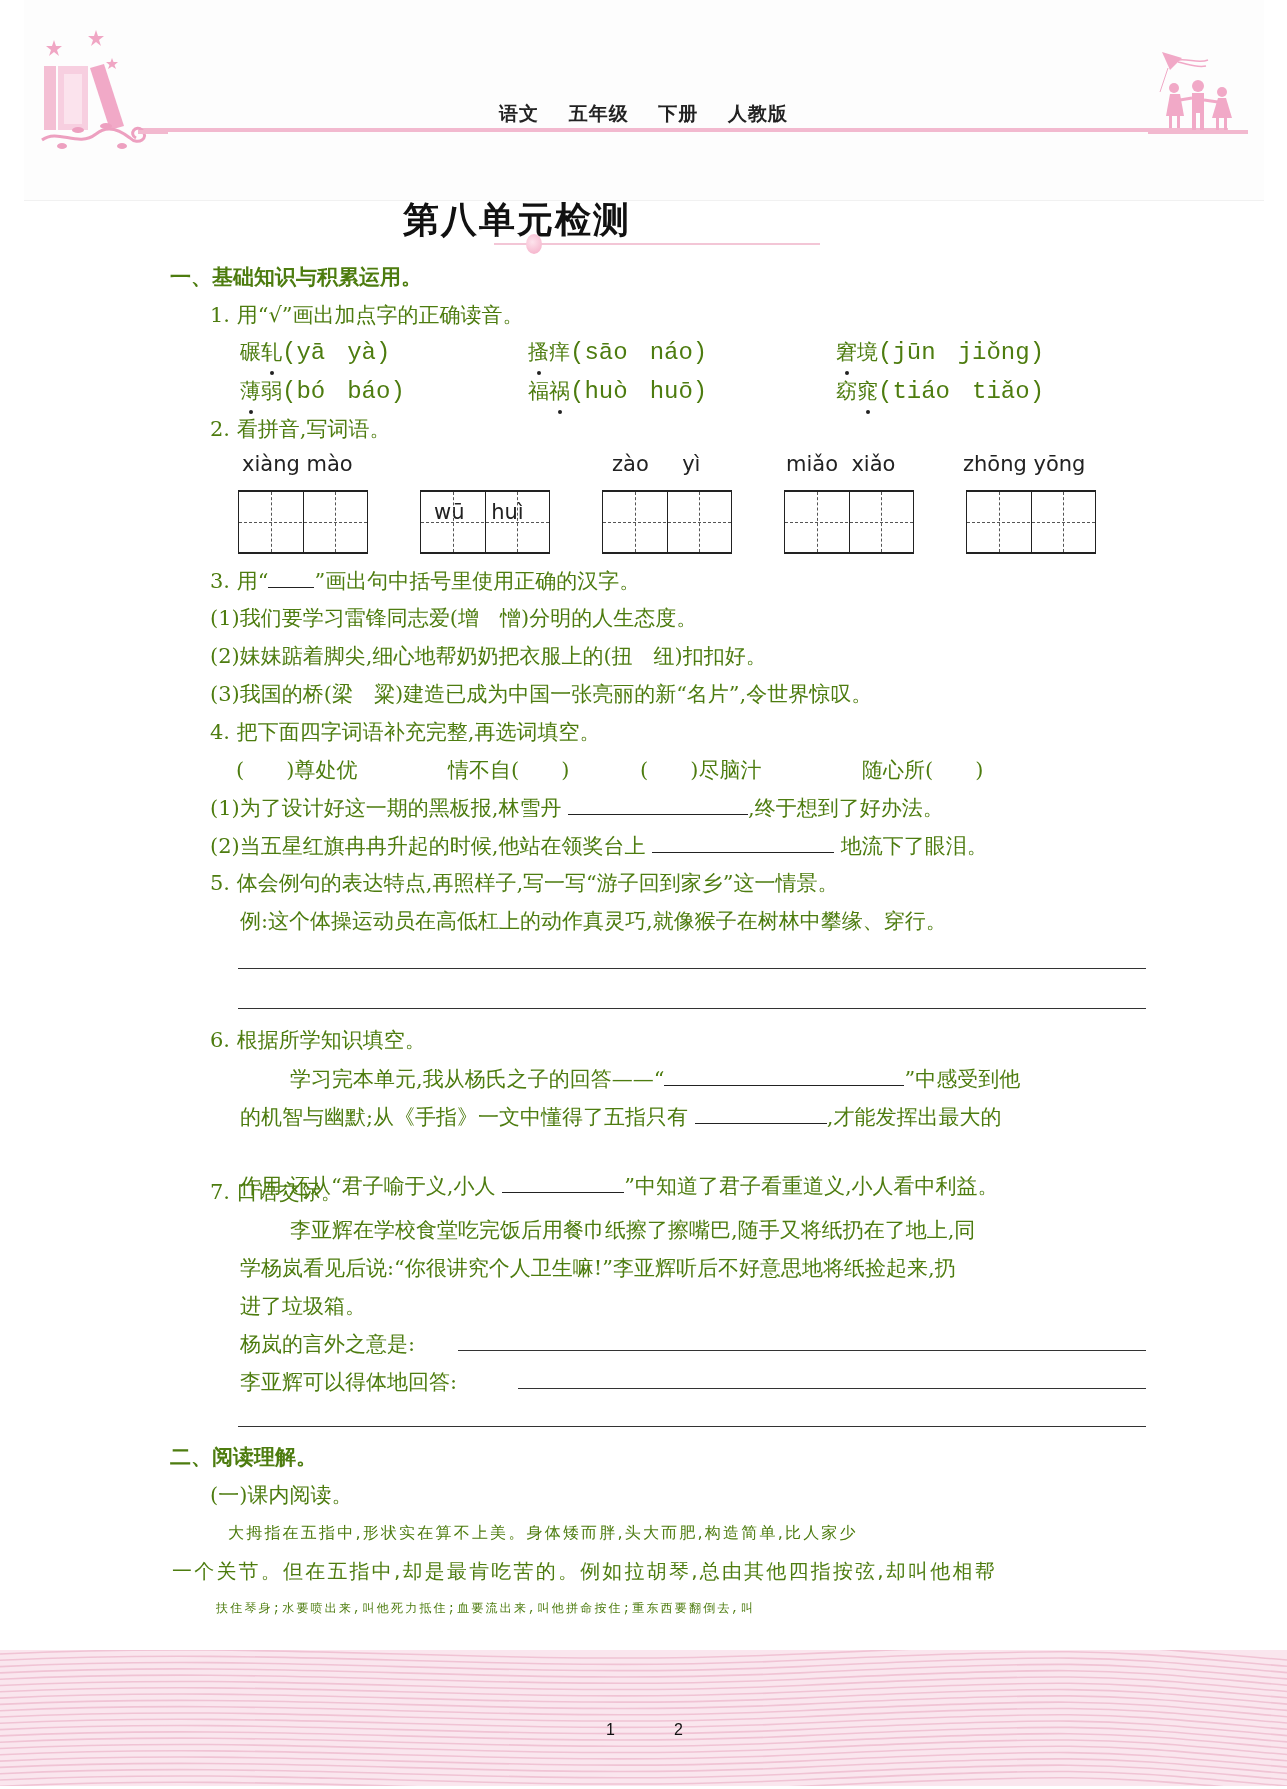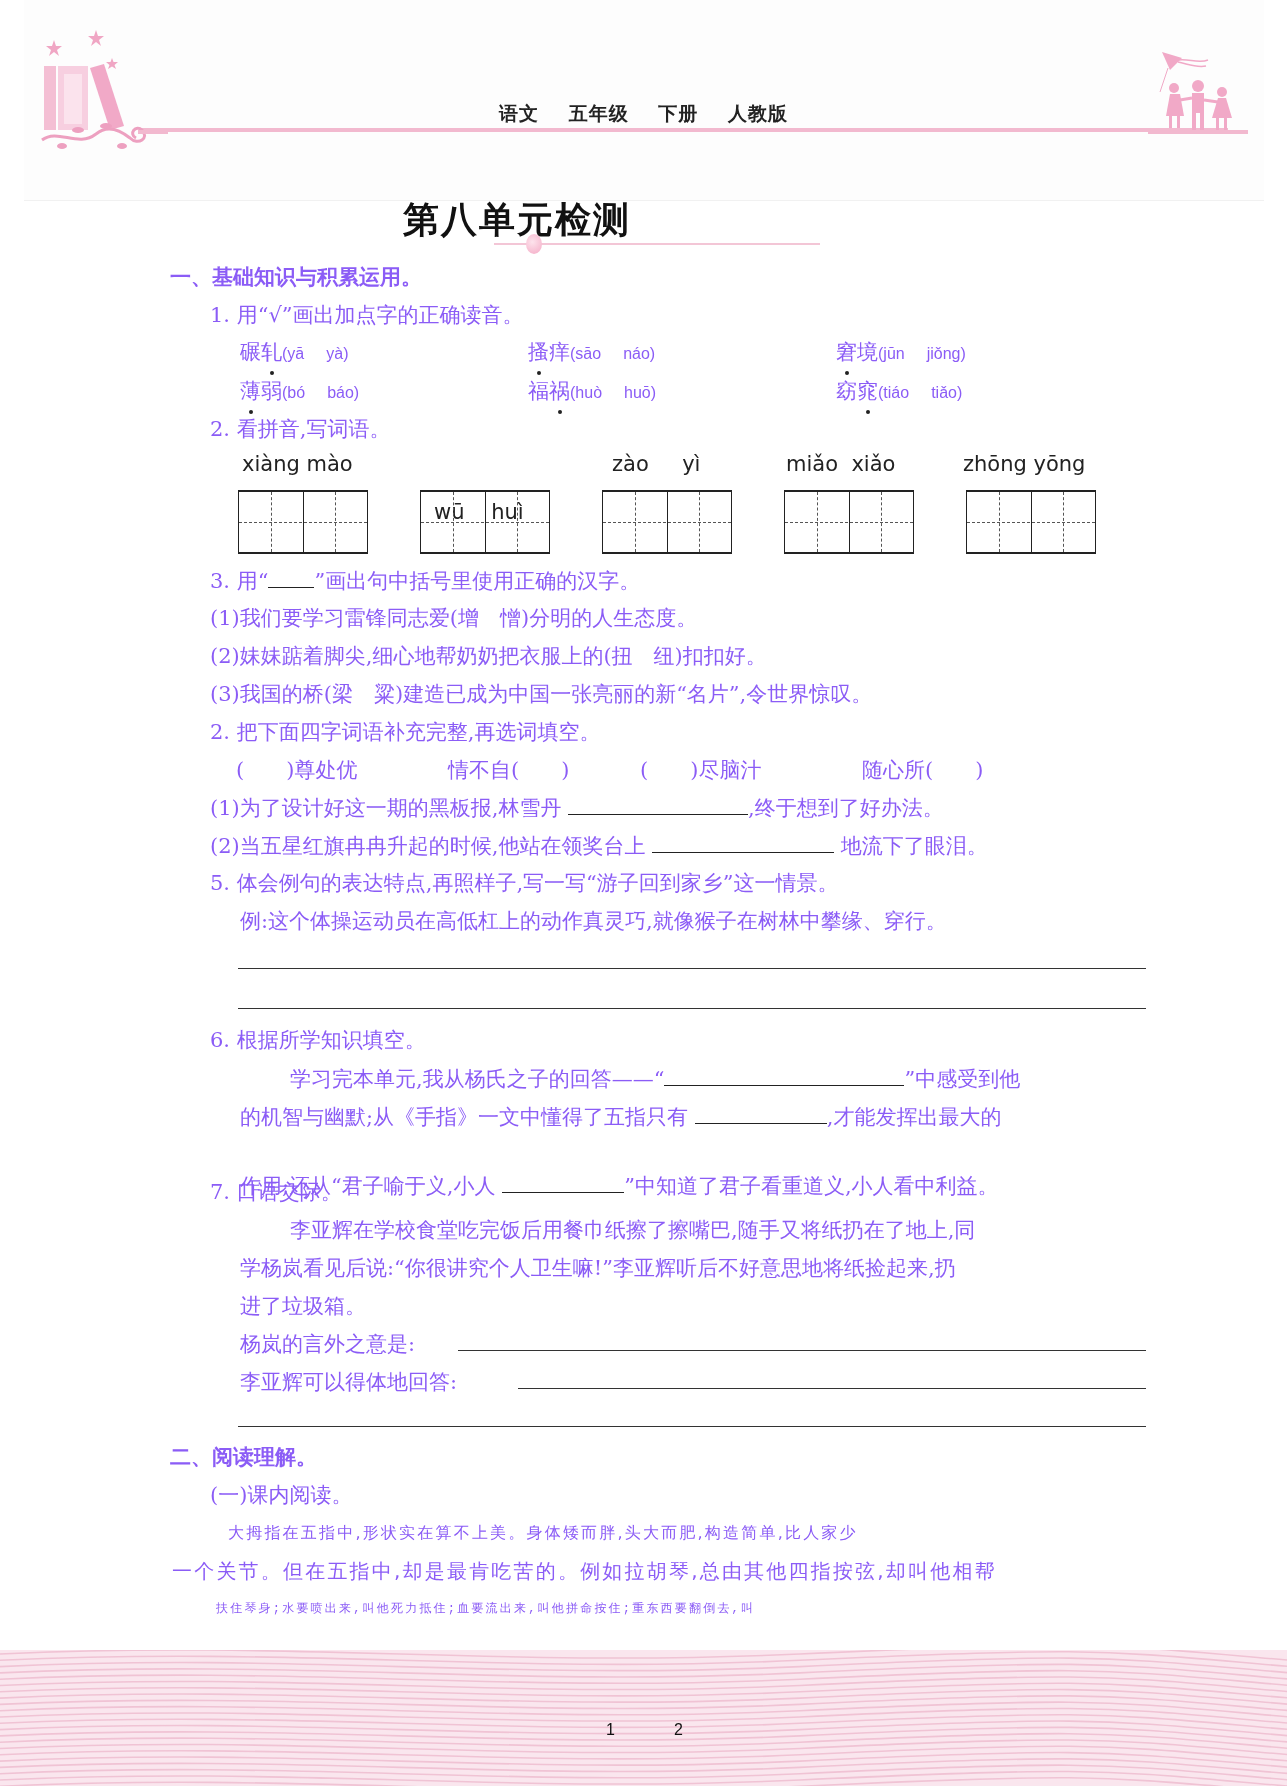--- a/index.html
+++ b/index.html
@@ -31,29 +31,29 @@
   }
   .title-line {
     position: absolute; left: 494px; top: 243px; width: 326px; height: 2px; background: #f3c6d6;
   }
   .title-dot {
     position: absolute; left: 526px; top: 234px; width: 16px; height: 20px; border-radius: 50%;
     background: radial-gradient(circle at 40% 40%, #fde3ec, #f4aac5);
   }
 
   .line {
-    position: absolute; font-size: 21px; line-height: 30px; white-space: nowrap; color: #8b5cf6;
+    position: absolute; font-size: 21px; line-height: 30px; white-space: nowrap; color: #4d7c0f;
   }
   .section { font-weight: bold; font-family: "DejaVu Sans", "Liberation Sans", sans-serif; font-size: 21px; }
   .dot-char { position: relative; display: inline-block; }
   .dot-char::after {
     content: ""; position: absolute; left: 50%; bottom: -8px; width: 4px; height: 4px;
     margin-left: -2px; background: #222; border-radius: 50%;
   }
-  .py { font-family: Liberation Sans, sans-serif; font-size: 16px; margin-top: 24px; }
+  .py { font-family: Liberation Mono, monospace; font-size: 24px; margin-top: 24px; }
   .gap { display: inline-block; width: 22px; }
 
   .grid-box {
     position: absolute; top: 490px; width: 130px; height: 64px;
     border-top: 2px solid #222; border-bottom: 2px solid #222;
     border-left: 1.5px solid #222; border-right: 1.5px solid #222; box-sizing: border-box;
   }
   .grid-box .mid { position: absolute; left: 50%; top: 0; bottom: 0; border-left: 1.5px solid #222; }
   .grid-box .vdash1 { position: absolute; left: 25%; top: 0; bottom: 0; border-left: 1px dashed #555; }
   .grid-box .vdash2 { position: absolute; left: 75%; top: 0; bottom: 0; border-left: 1px dashed #555; }
@@ -193,21 +193,21 @@
     <div class="hdash"></div>
   </div>
 
 <div class="line" style="left:210px; top:565px;">
   <span>3. 用“</span><span class="blank" style="width:46px;"></span><span>”画出句中括号里使用正确的汉字。</span>
 </div>
 <div class="line" style="left:210px; top:603px;">(1)我们要学习雷锋同志爱(增　憎)分明的人生态度。</div>
 <div class="line" style="left:210px; top:641px;">(2)妹妹踮着脚尖,细心地帮奶奶把衣服上的(扭　纽)扣扣好。</div>
 <div class="line" style="left:210px; top:679px;">(3)我国的桥(梁　粱)建造已成为中国一张亮丽的新“名片”,令世界惊叹。</div>
 
-<div class="line" style="left:210px; top:717px;">2. 把下面四字词语补充完整,再选词填空。</div>
+<div class="line" style="left:210px; top:717px;">4. 把下面四字词语补充完整,再选词填空。</div>
 <div class="line" style="left:236px; top:755px;">(　　)尊处优</div>
 <div class="line" style="left:448px; top:755px;">情不自(　　)</div>
 <div class="line" style="left:640px; top:755px;">(　　)尽脑汁</div>
 <div class="line" style="left:862px; top:755px;">随心所(　　)</div>
 
 <div class="line" style="left:210px; top:792px;">
   <span>(1)为了设计好这一期的黑板报,林雪丹</span> <span class="blank" style="width:180px;"></span><span>,终于想到了好办法。</span>
 </div>
 <div class="line" style="left:210px; top:830px;">
   <span>(2)当五星红旗冉冉升起的时候,他站在领奖台上</span> <span class="blank" style="width:182px;"></span> <span>地流下了眼泪。</span>

